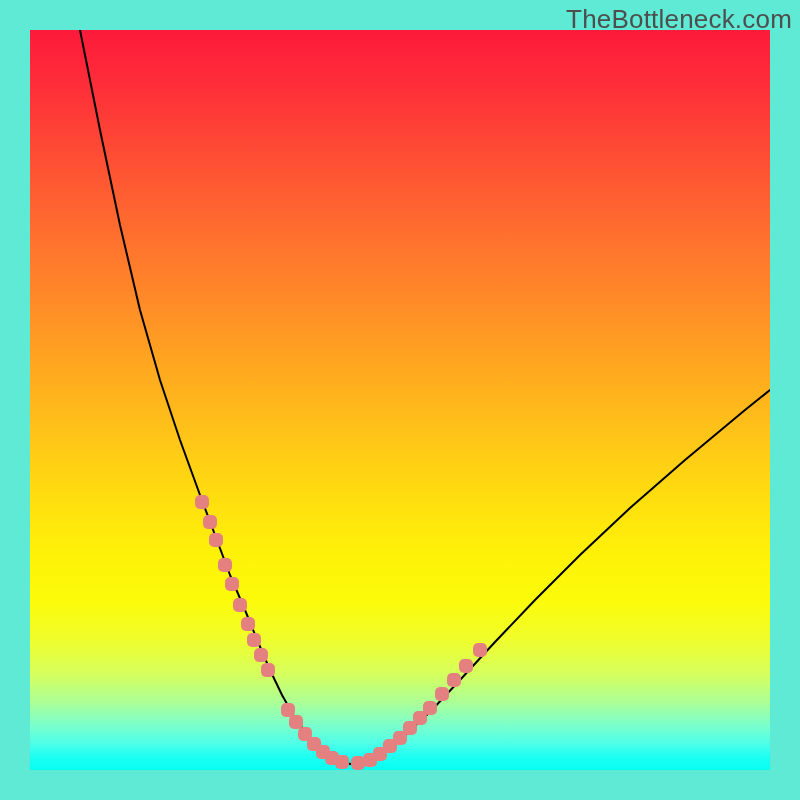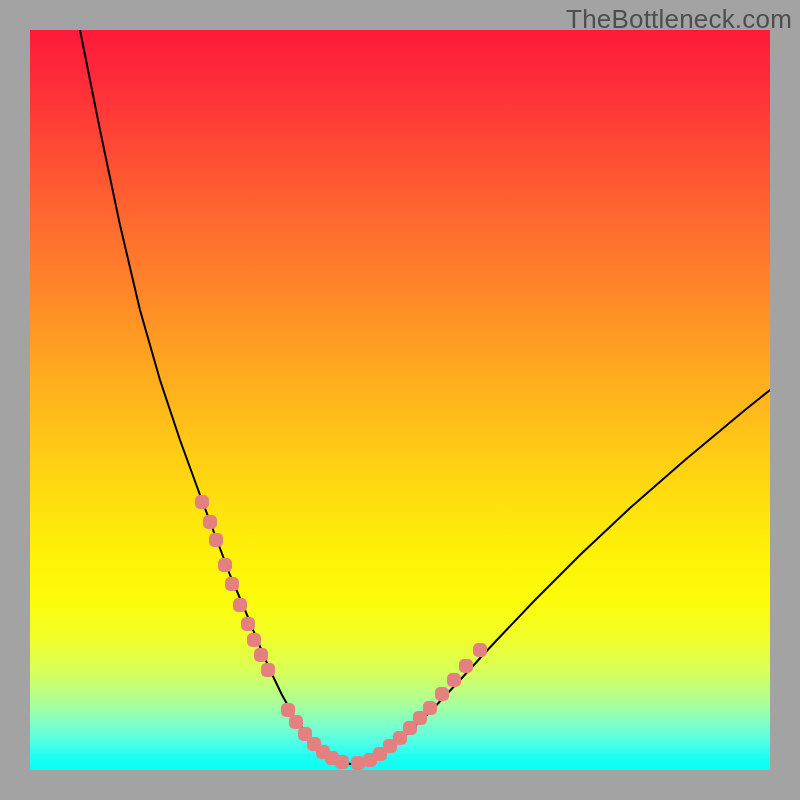--- a/index.html
+++ b/index.html
@@ -8,21 +8,21 @@
     width: 800px;
     height: 800px;
     overflow: hidden;
     background: #000;
     font-family: Arial, Helvetica, sans-serif;
   }
   .frame {
     position: relative;
     width: 800px;
     height: 800px;
-    background: #a3a3a3;
+    background: #5eead4;
   }
   .plot {
     position: absolute;
     left: 30px;
     top: 30px;
     width: 740px;
     height: 740px;
     overflow: hidden;
   }
   .grad {

